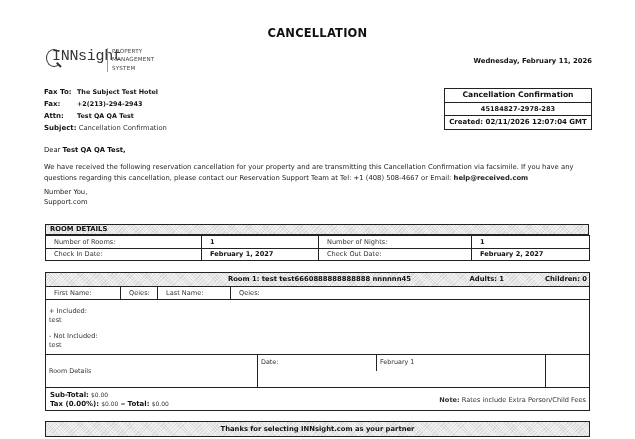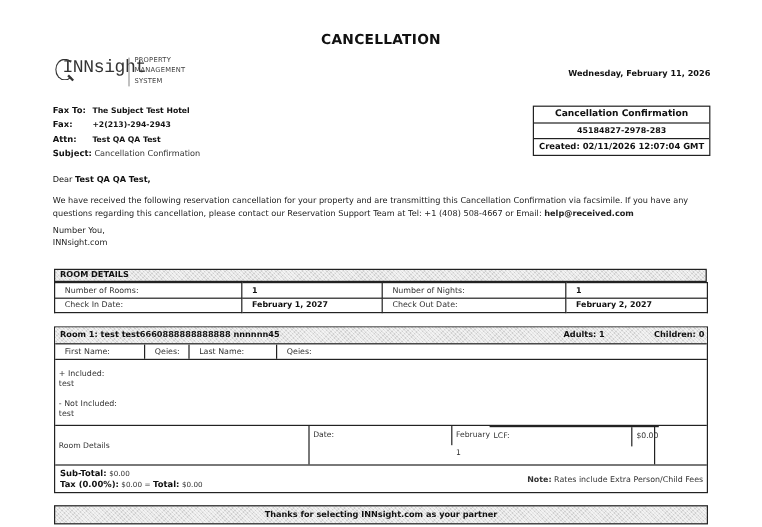--- a/index.html
+++ b/index.html
@@ -38,31 +38,31 @@
       repeating-linear-gradient(-45deg, rgba(170,170,170,0.35) 0 1px, transparent 1px 3px);
   }
   table { border-collapse: collapse; }
   .rd { left: 45px; top: 224px; width: 544px; }
   .rd-head { border: 1.3px solid #222; height: 9px; line-height: 9px; font-weight: bold; font-size: 6.8px; padding-left: 4px; }
   .rd table { width: 545px; }
   .rd td { border: 1.2px solid #222; height: 11.5px; padding: 0 0 0 8px; font-size: 6.6px; color: #333; }
   .rd td.v { font-weight: bold; color: #111; }
 
   .room { left: 45px; top: 272px; width: 543px; border: 1.3px solid #222; }
-  .room-head { height: 12.5px; line-height: 12.5px; border-bottom: 1.2px solid #222; font-weight: bold; font-size: 6.8px; padding-left: 4px; position: relative; }
+  .room-head { height: 12.5px; line-height: 12.5px; border-bottom: 1.2px solid #222; font-weight: bold; font-size: 6.8px; padding-left: 4px; position: relative; text-align: center; }
   .room-head .adults { position: absolute; right: 85px; top: 0; }
   .room-head .children { position: absolute; right: 2px; top: 0; }
   .names { display: flex; height: 12.5px; line-height: 12.5px; border-bottom: 1.2px solid #222; font-size: 6.6px; color: #333; }
   .names div { border-right: 1.2px solid #222; padding-left: 8px; }
   .names div:last-child { border-right: none; flex: 1; }
   .incl { height: 55px; border-bottom: 1.2px solid #222; font-size: 6.6px; line-height: 9px; color: #333; padding: 7px 0 0 3px; box-sizing: border-box; }
   .incl .gap { height: 7px; }
   .rdet { display: flex; height: 32px; border-bottom: 1.2px solid #222; font-size: 6.4px; color: #333; }
   .rdet .label { width: 208px; border-right: 1.2px solid #222; padding-left: 3px; line-height: 32px; }
-  .rdet .grid { width: 287px; display: flex; flex-direction: row; border-right: 1.2px solid #222; }
+  .rdet .grid { width: 287px; display: flex; flex-direction: column; border-right: 1.2px solid #222; }
   .rdet .grid .row { display: flex; height: 16px; line-height: 15px; }
   .rdet .grid .row + .row { border-top: 1.2px solid #222; }
   .rdet .grid .k { width: 115px; border-right: 1.2px solid #222; padding-left: 3px; }
   .rdet .grid .v { flex: 1; padding-left: 3px; }
   .rdet .blank { flex: 1; }
   .totals { height: 22px; position: relative; font-size: 6.6px; }
   .totals .sub { position: absolute; left: 4px; top: 3px; }
   .totals .tax { position: absolute; left: 4px; top: 12px; }
   .totals .k { font-weight: bold; font-size: 7px; }
   .totals .m { font-size: 6px; color: #333; }
@@ -100,21 +100,21 @@
   <div class="num">45184827-2978-283</div>
   <div class="created"><span>Created:</span> <span>02/11/2026 12:07:04 GMT</span></div>
 </div>
 
 <div class="abs dear"><span>Dear</span> <span class="b">Test QA QA Test,</span></div>
 
 <div class="abs body-text"><span>We have received the following reservation cancellation for your property and are transmitting this Cancellation Confirmation via facsimile. If you have any questions regarding this cancellation, please contact our Reservation Support Team at Tel: +1 (408) 508-4667 or Email:</span> <span class="b">help@received.com</span></div>
 
 <div class="abs thanks">
   <div>Number You,</div>
-  <div>INNsight.com</div>
+  <div>Support.com</div>
 </div>
 
 <div class="abs rd">
   <div class="rd-head hatch">ROOM DETAILS</div>
   <table>
     <tbody>
         <tr>
       <td style="width:147px">Number of Rooms:</td>
       <td class="v" style="width:108px">1</td>
       <td style="width:144px">Number of Nights:</td>
@@ -149,24 +149,20 @@
     <div>- Not Included:</div>
     <div>test</div>
   </div>
   <div class="rdet">
     <div class="label">Room Details</div>
     <div class="grid">
       <div class="row">
         <div class="k">Date:</div>
         <div class="v">February 1</div>
       </div>
-      <div class="row">
-        <div class="k">LCF:</div>
-        <div class="v">$0.00</div>
-      </div>
     </div>
     <div class="blank"></div>
   </div>
   <div class="totals">
     <div class="sub"><span class="k">Sub-Total:</span> <span class="m">$0.00</span></div>
     <div class="tax"><span class="k">Tax (0.00%):</span> <span class="m">$0.00</span> <span class="m">=</span> <span class="k">Total:</span> <span class="m">$0.00</span></div>
     <div class="note"><span class="b">Note:</span> <span>Rates include Extra Person/Child Fees</span></div>
   </div>
 </div>
 

